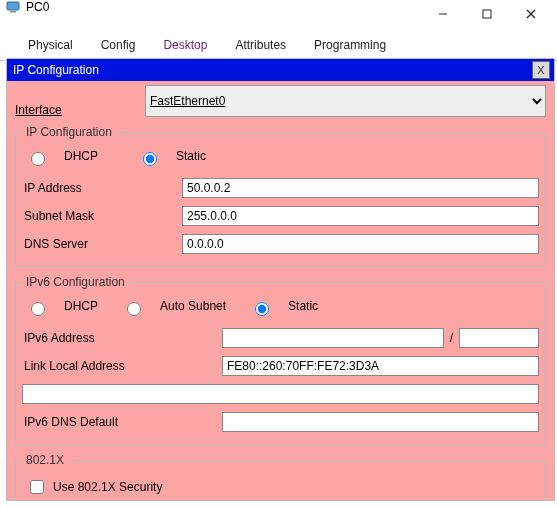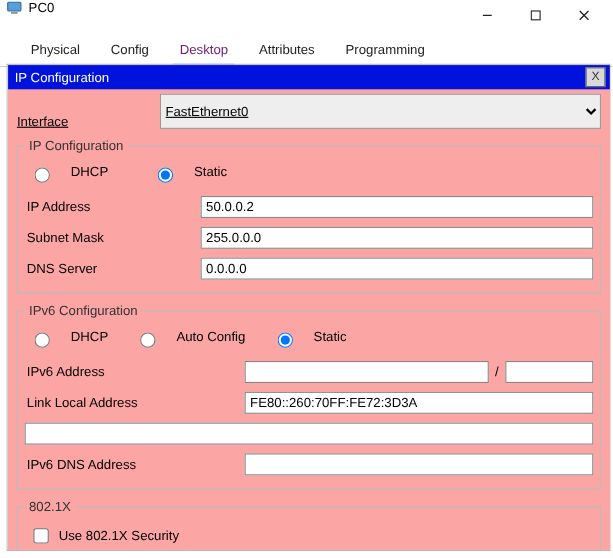--- a/index.html
+++ b/index.html
@@ -123,42 +123,42 @@
 
     <fieldset>
       <legend>IPv6 Configuration</legend>
       <div class="radio-row2">
         <label class="radio">
             <input type="radio" name="ipv6mode" style="">
             <span>DHCP</span>
           </label>
         <label class="radio">
             <input type="radio" name="ipv6mode" style="">
-            <span>Auto Config</span>
+            <span>Auto Subnet</span>
           </label>
         <label class="radio">
             <input type="radio" name="ipv6mode" checked="" style="">
             <span>Static</span>
           </label>
       </div>
       <div class="field-row">
         <span class="field-lbl2">IPv6 Address</span>
         <input class="txt" value="" style="">
         <span class="slashsep">/</span>
         <input class="prefix" value="" style="">
       </div>
       <div class="field-row">
           <span class="field-lbl2">Link Local Address</span>
           <input class="txt" value="FE80::260:70FF:FE72:3D3A" style="">
         </div>
       <div class="field-row">
           <input class="txt" value="" style="">
         </div>
       <div class="field-row">
-          <span class="field-lbl2">IPv6 DNS Address</span>
+          <span class="field-lbl2">IPv6 DNS Default</span>
           <input class="txt" value="" style="">
         </div>
     </fieldset>
 
     <fieldset>
       <legend>802.1X</legend>
       <label class="chk-row">
           <input type="checkbox" style="">
           <span>Use 802.1X Security</span>
         </label>

